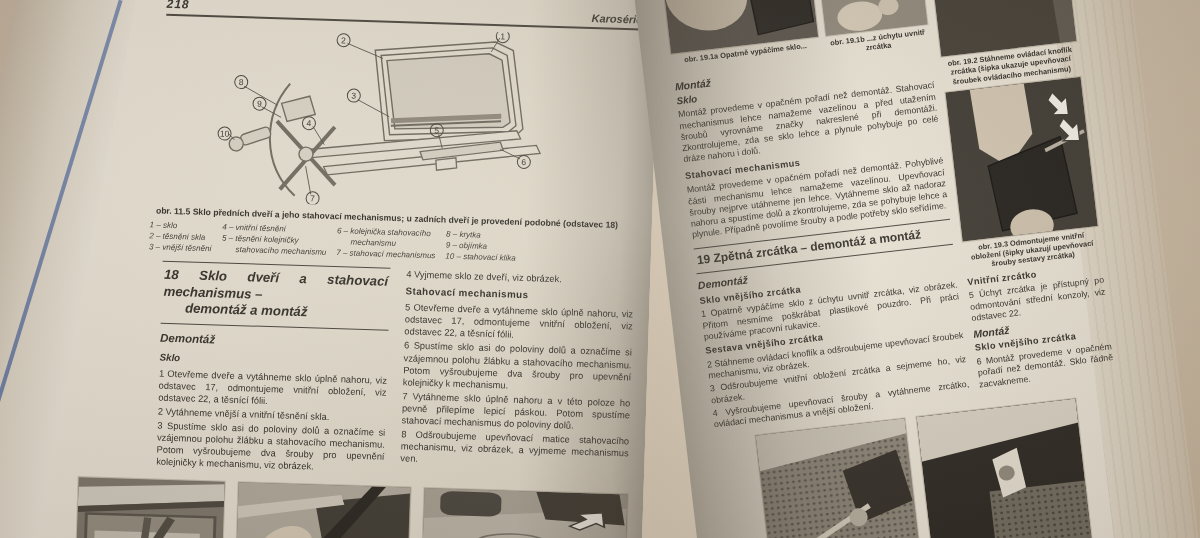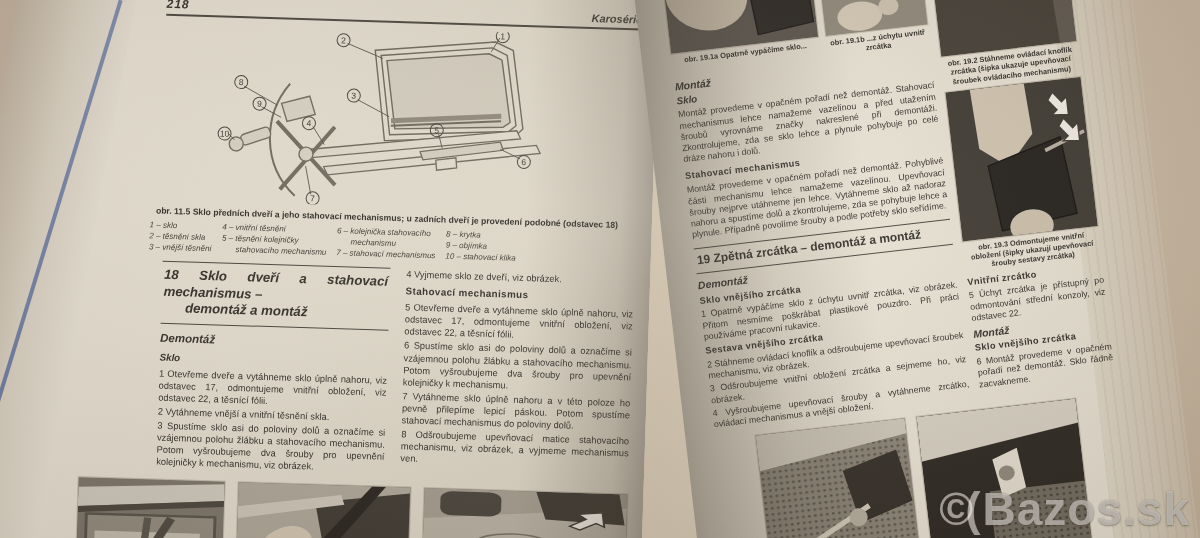--- a/index.html
+++ b/index.html
@@ -363,16 +363,13 @@
             <polygon points="0,0 100,0 100,16 0,30" fill="#d8d2c4"></polygon>
             <rect x="40" y="55" width="60" height="45" fill="url(#dots2)"></rect>
             <polygon points="44,34 60,28 63,55 48,60" fill="#e6e0d2"></polygon>
             <circle cx="52" cy="44" r="5" fill="#8f887b"></circle>
           </svg>
         </div>
       </div>
     </div>
   </div>
 
-  <div class="watermark">
-    <span class="pfx">©(</span><span>Bazos.sk</span>
-  </div>
 </div>
 
 </body></html>

